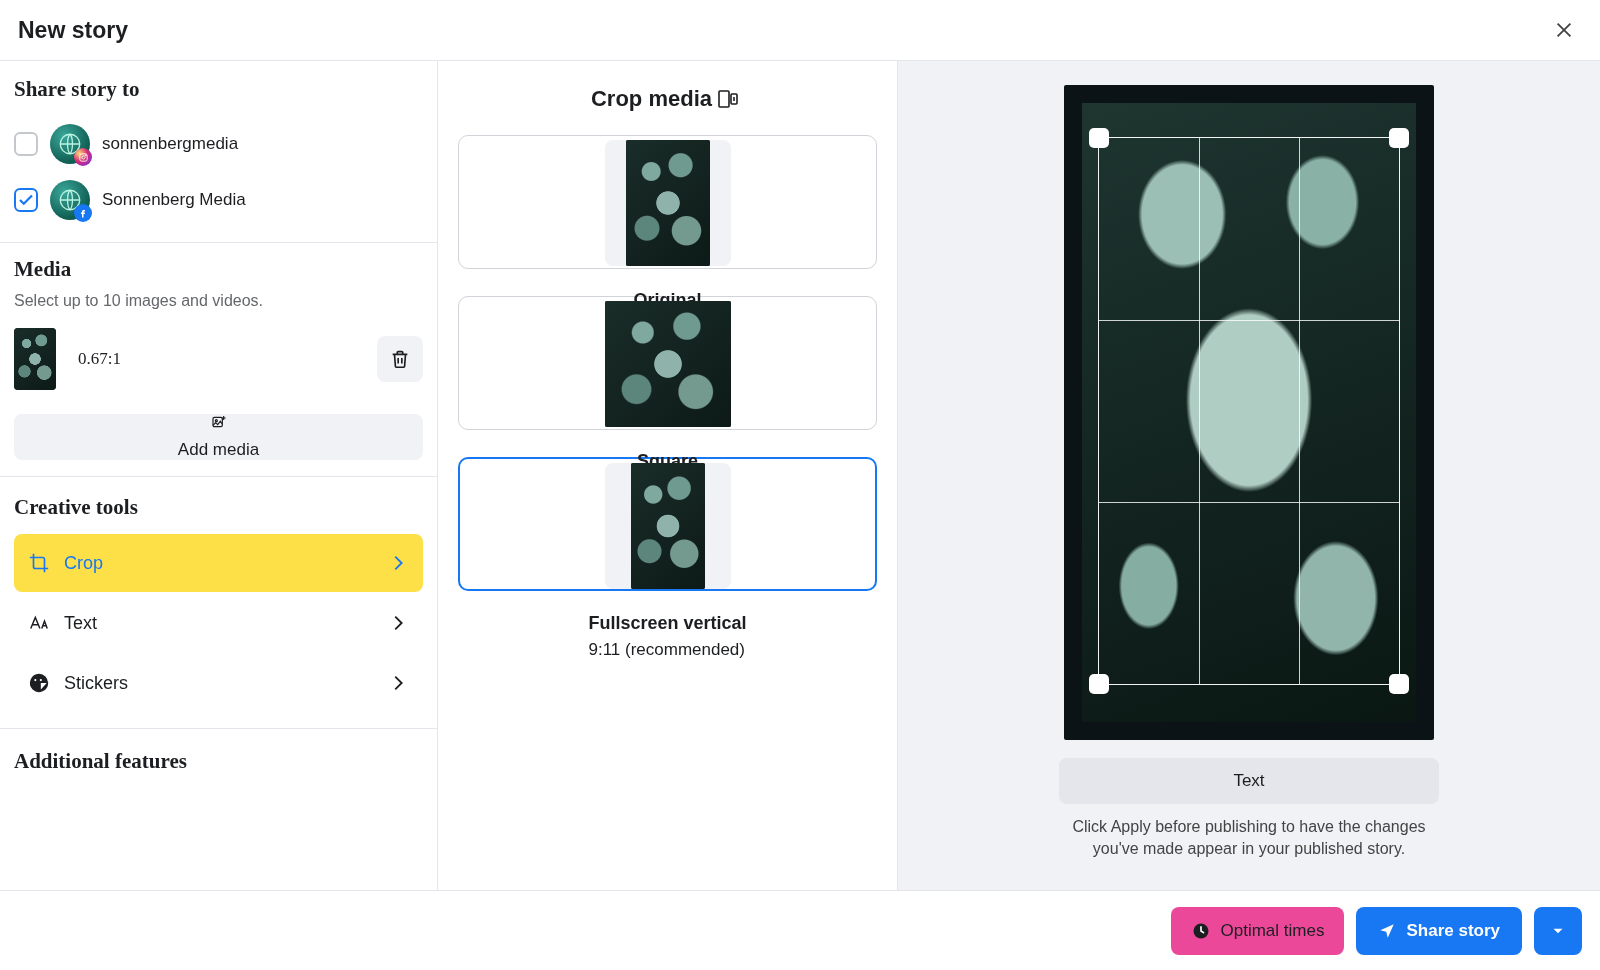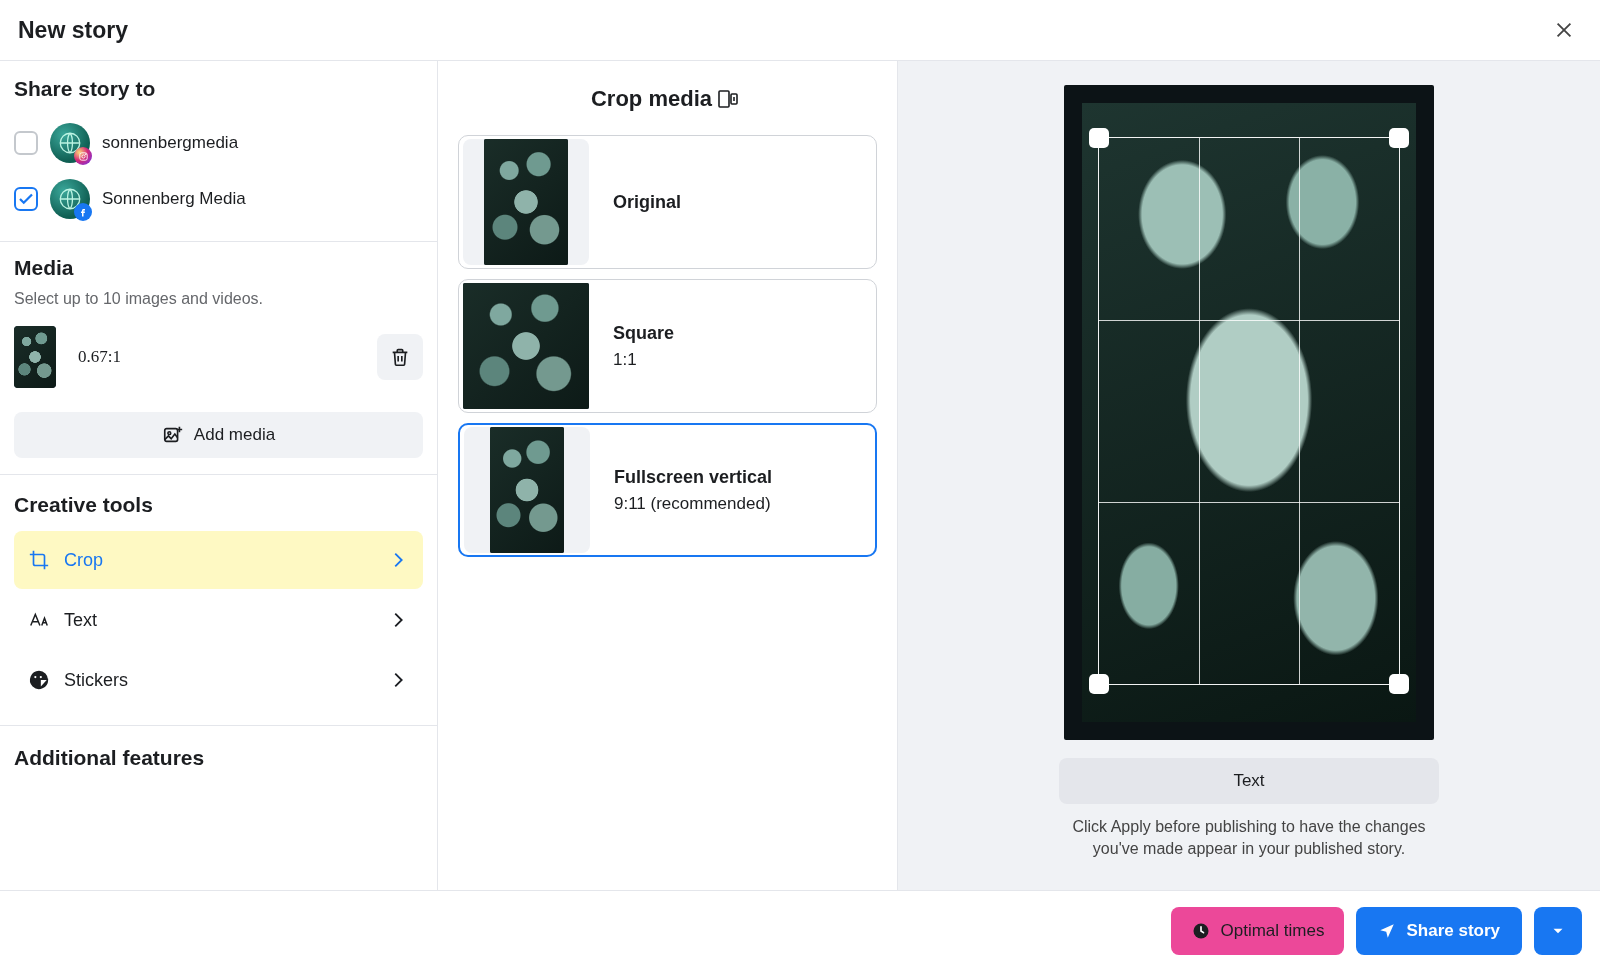--- a/index.html
+++ b/index.html
@@ -13,21 +13,21 @@
 .close-btn svg { width:22px; height:22px; stroke:#444; }
 
 
 .body { display:flex; flex:1; min-height:0; }
 
 
 .left { width:438px; border-right:1px solid #e4e6eb; overflow-y:auto; height:100%; position:relative; }
 .left::-webkit-scrollbar { width:8px; }
 .left::-webkit-scrollbar-thumb { background:#c8cacd; border-radius:4px; }
 .left-inner { padding:16px 14px 0 14px; }
-.section-title { font-size:21px; font-weight:700; margin-bottom:14px; }
+.section-title { font-size:21px; font-weight:700; margin-bottom:14px;font-family:Liberation Serif, serif; }
 
 .account-row { display:flex; align-items:center; gap:12px; padding:8px 0; }
 .chk { width:24px; height:24px; border:2px solid #c4c8cd; border-radius:6px; display:flex; align-items:center; justify-content:center; cursor:pointer; flex-shrink:0; }
 .chk.checked { border-color:#1877f2; }
 .chk.checked svg { display:block; }
 .chk svg { display:none; width:18px; height:18px; }
 .avatar-wrap { position:relative; width:40px; height:40px; flex-shrink:0; }
 .avatar { width:40px; height:40px; border-radius:50%; background: radial-gradient(circle at 35% 30%, #3aa79a, #0f5e52 70%); display:flex; align-items:center; justify-content:center; }
 .avatar svg { width:26px; height:26px; opacity:.9; }
 .net-badge { position:absolute; bottom:-2px; right:-2px; width:18px; height:18px; border-radius:50%; display:flex; align-items:center; justify-content:center; }
@@ -38,38 +38,38 @@
 .divider { height:1px; background:#e4e6eb; margin:14px -14px; }
 .divider-full { height:1px; background:#e4e6eb; margin:16px 0 0 0; }
 
 .media-sub { font-size:16px; color:#65676b; margin-top:-4px; margin-bottom:18px; }
 .media-row { display:flex; align-items:center; gap:22px;font-family:Liberation Serif, serif; }
 .media-thumb { width:42px; height:62px; background:#234; border-radius:4px; position:relative; overflow:hidden; }
 .media-ratio { font-size:17px; }
 .media-trash { margin-left:auto; width:46px; height:46px; border-radius:8px; background:#f0f2f5; display:flex; align-items:center; justify-content:center; cursor:pointer; }
 .media-trash svg { width:22px; height:22px; }
 
-.add-media-btn { margin-top:24px; width:100%; height:46px; border-radius:8px; background:#f0f2f5; display:flex; align-items:center; justify-content:center; gap:10px; cursor:pointer; font-size:17px; }
+.add-media-btn { margin-top:24px; width:100%; height:46px; border-radius:8px; background:#f0f2f5; display:flex; align-items:center; justify-content:center; gap:10px; cursor:pointer; font-size:17px;flex-direction:column; }
 .add-media-btn svg { width:22px; height:22px; }
 
 .tool-row { display:flex; align-items:center; gap:14px; height:58px; padding:0 14px; border-radius:8px; cursor:pointer; font-size:18px; }
 .tool-row svg.tool-ic { width:22px; height:22px; }
 .tool-row svg.chev { width:22px; height:22px; margin-left:auto; }
-.tool-row.active { background:#fef9c3; color:#1877f2;text-align:center; }
+.tool-row.active { background:#fde047; color:#1877f2;text-align:center; }
 .tool-row.active svg { stroke:#1877f2; }
 .tools-stack { display:flex; flex-direction:column; gap:2px; margin-top:4px; }
 
 
 .mid { width:460px; padding:22px 20px; border-right:1px solid #e4e6eb; }
 .mid-head { display:flex; align-items:center; justify-content:center; margin-bottom:20px; }
 .mid-head h2 { font-size:22px; font-weight:700; }
 .aspect-btn { width:32px; height:32px; display:flex; align-items:center; justify-content:center; cursor:pointer; }
 .aspect-btn svg { width:24px; height:24px; }
 
-.crop-opt { display:flex; align-items:center; gap:24px; border:1px solid #d0d3d8; border-radius:10px; padding:4px; height:134px; cursor:pointer; margin-bottom:10px; }
+.crop-opt { display:flex; align-items:center; gap:24px; border:1px solid #d0d3d8; border-radius:10px; padding:4px; height:134px; cursor:pointer; margin-bottom:27px;flex-direction:column; }
 .crop-opt.selected { border:2px solid #1877f2; }
 .crop-thumb-wrap { width:126px; height:126px; background:#f0f2f5; border-radius:8px; display:flex; align-items:center; justify-content:center; flex-shrink:0; margin-left:0; }
 .crop-thumb { background:#234; border-radius:2px; position:relative; overflow:hidden; }
 .crop-thumb.sz-a { width:84px; height:126px; }
 .crop-thumb.sz-b { width:126px; height:126px; }
 .crop-thumb.sz-c { width:74px; height:126px; }
 .crop-texts { display:flex; flex-direction:column; gap:6px; }
 .crop-title { font-size:18px; font-weight:700; }
 .crop-sub { font-size:17px; color:#1c1e21; }
 

